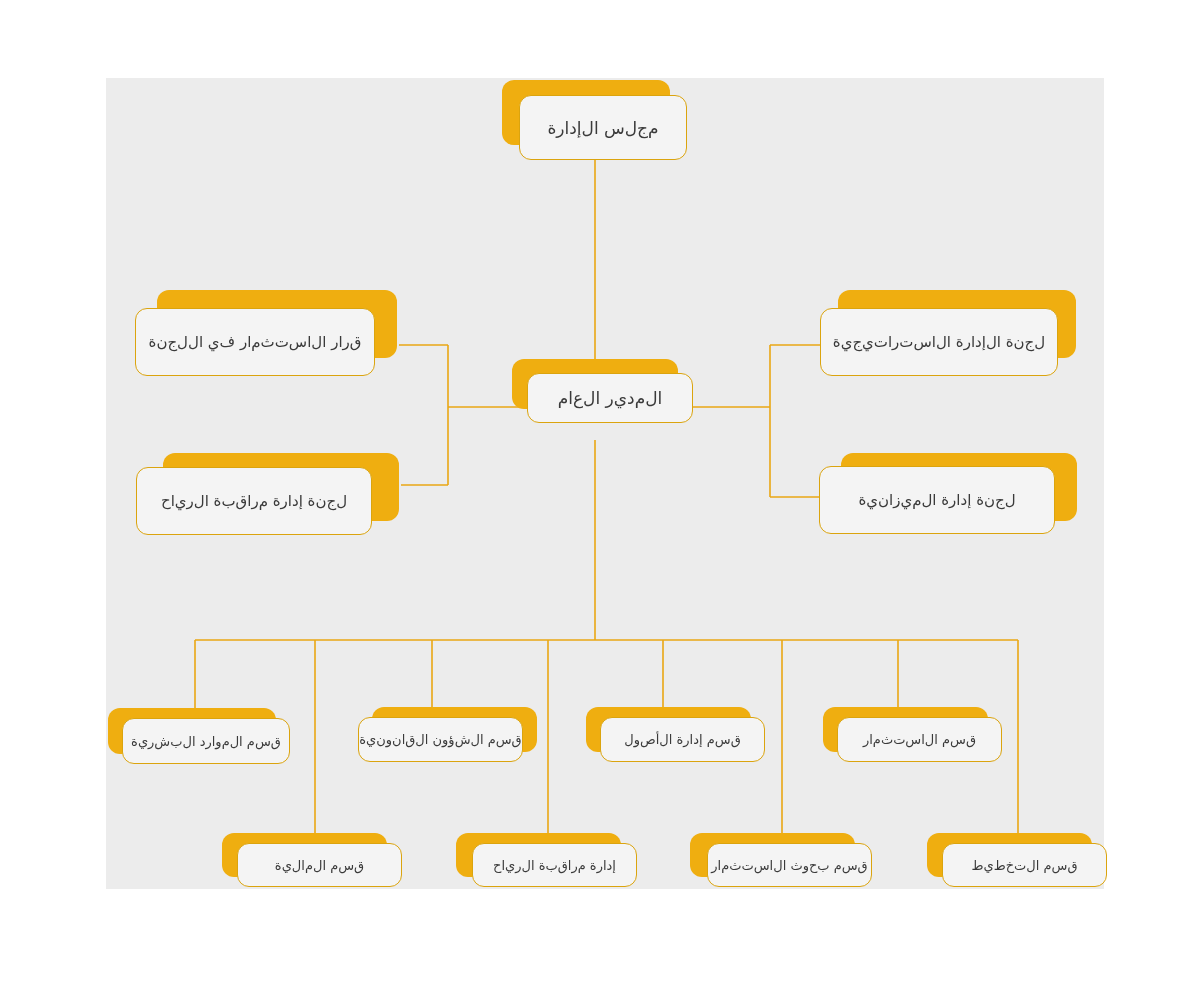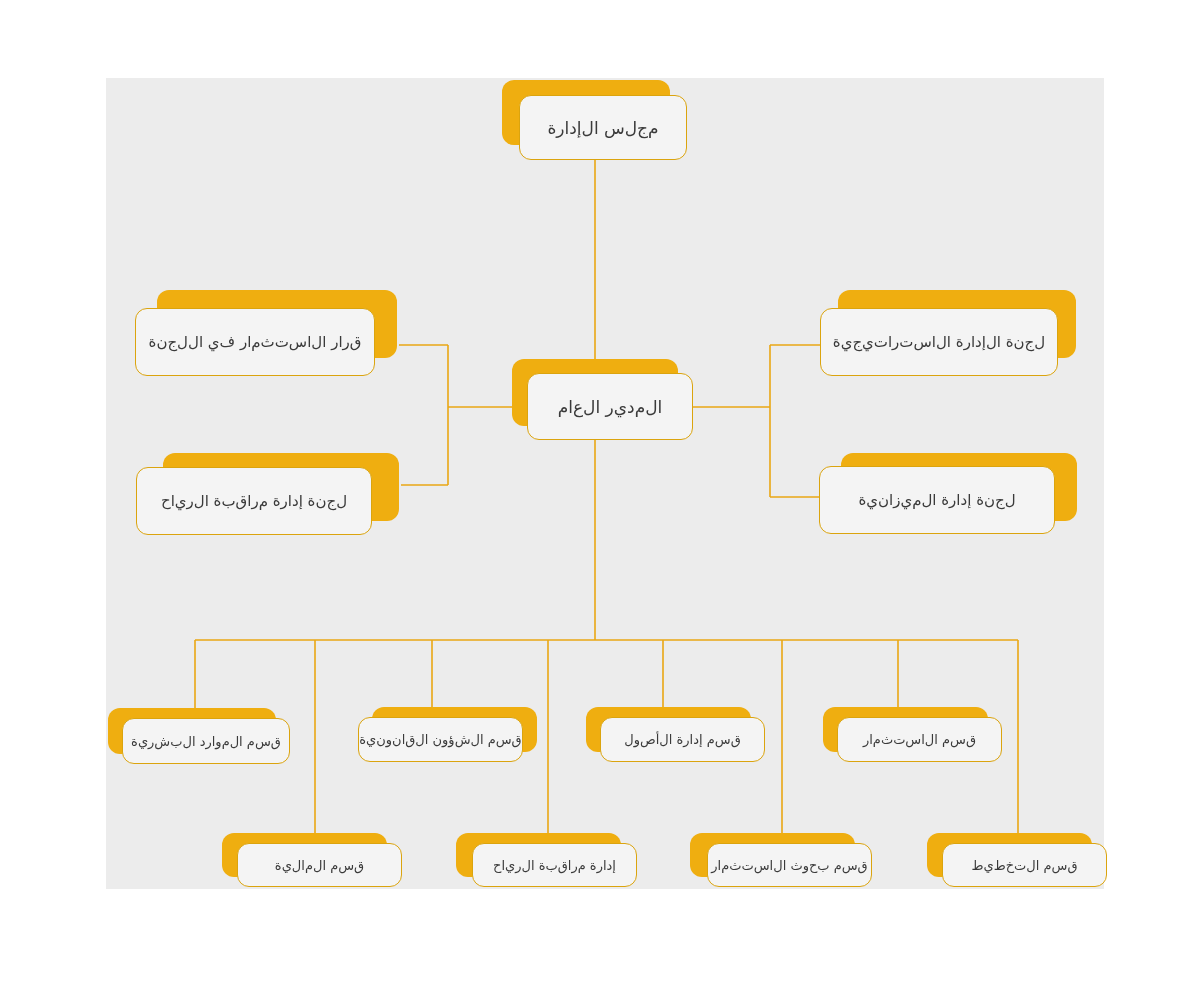--- a/index.html
+++ b/index.html
@@ -21,21 +21,21 @@
     background:var(--box-fill);border:1px solid var(--box-border);border-radius:12px;
     display:flex;align-items:center;justify-content:center;
   }
   .node .label{direction:rtl;unicode-bidi:plaintext;white-space:nowrap;letter-spacing:0.5px;}
   .lvl-top .label{font-size:17px;}
   .lvl-mid .label{font-size:15px;}
   .lvl-dept .label{font-size:13px;}
 
   
   #n-board        {left:519px;top:95px;width:168px;height:65px;}  #n-board .shadow        {left:-17px;top:-15px;}
-  #n-gm           {left:527px;top:373px;width:166px;height:67px;text-decoration:underline;} #n-gm .shadow           {left:-15px;top:-14px;}
+  #n-gm           {left:527px;top:373px;width:166px;height:50px;text-decoration:underline;} #n-gm .shadow           {left:-15px;top:-14px;}
   #n-invdecision  {left:135px;top:308px;width:240px;height:68px;} #n-invdecision .shadow  {left:22px;top:-18px;}
   #n-windcommittee{left:136px;top:467px;width:236px;height:68px;} #n-windcommittee .shadow{left:27px;top:-14px;}
   #n-strategic    {left:820px;top:308px;width:238px;height:68px;} #n-strategic .shadow    {left:18px;top:-18px;}
   #n-budget       {left:819px;top:466px;width:236px;height:68px;} #n-budget .shadow       {left:22px;top:-13px;}
   #n-hr           {left:122px;top:718px;width:168px;height:46px;} #n-hr .shadow           {left:-14px;top:-10px;}
   #n-legal        {left:358px;top:717px;width:165px;height:45px;} #n-legal .shadow        {left:14px;top:-10px;}
   #n-assets       {left:600px;top:717px;width:165px;height:45px;} #n-assets .shadow       {left:-14px;top:-10px;}
   #n-investment   {left:837px;top:717px;width:165px;height:45px;} #n-investment .shadow   {left:-14px;top:-10px;}
   #n-finance      {left:237px;top:843px;width:165px;height:44px;} #n-finance .shadow      {left:-15px;top:-10px;}
   #n-windadmin    {left:472px;top:843px;width:165px;height:44px;} #n-windadmin .shadow    {left:-16px;top:-10px;}

